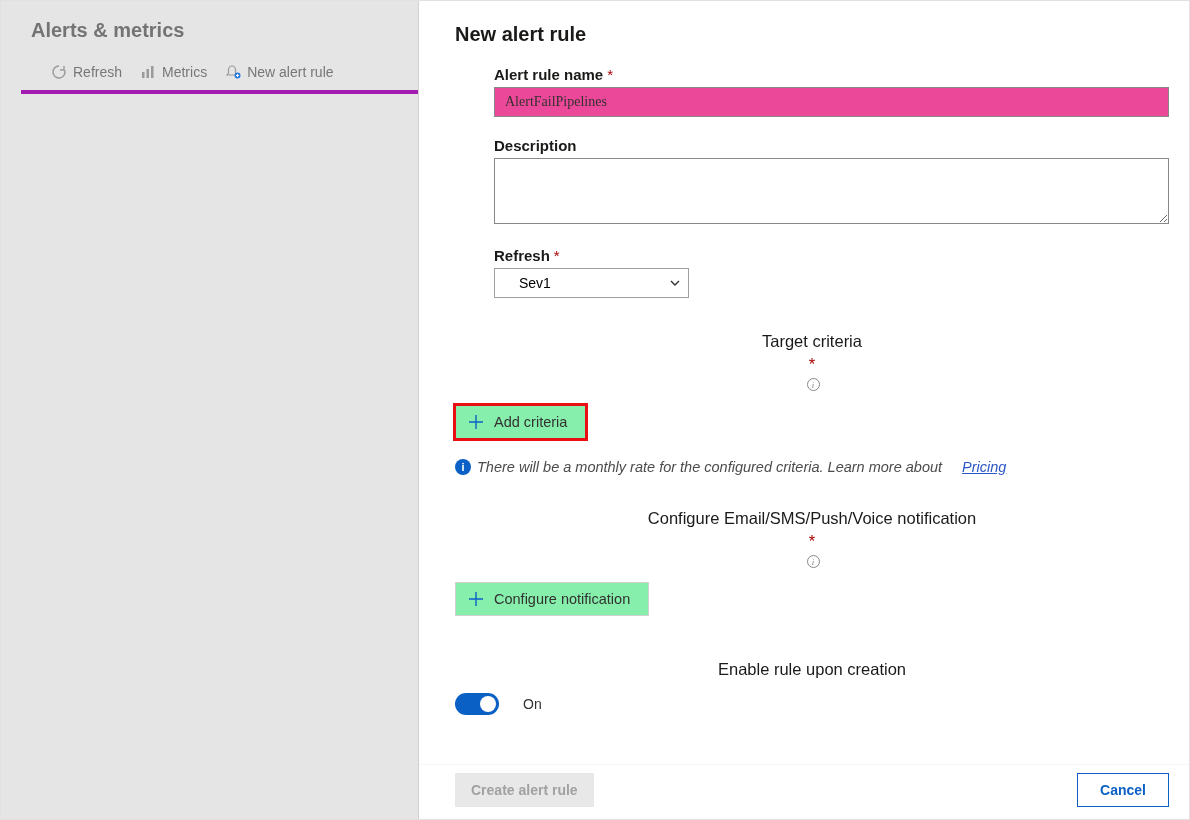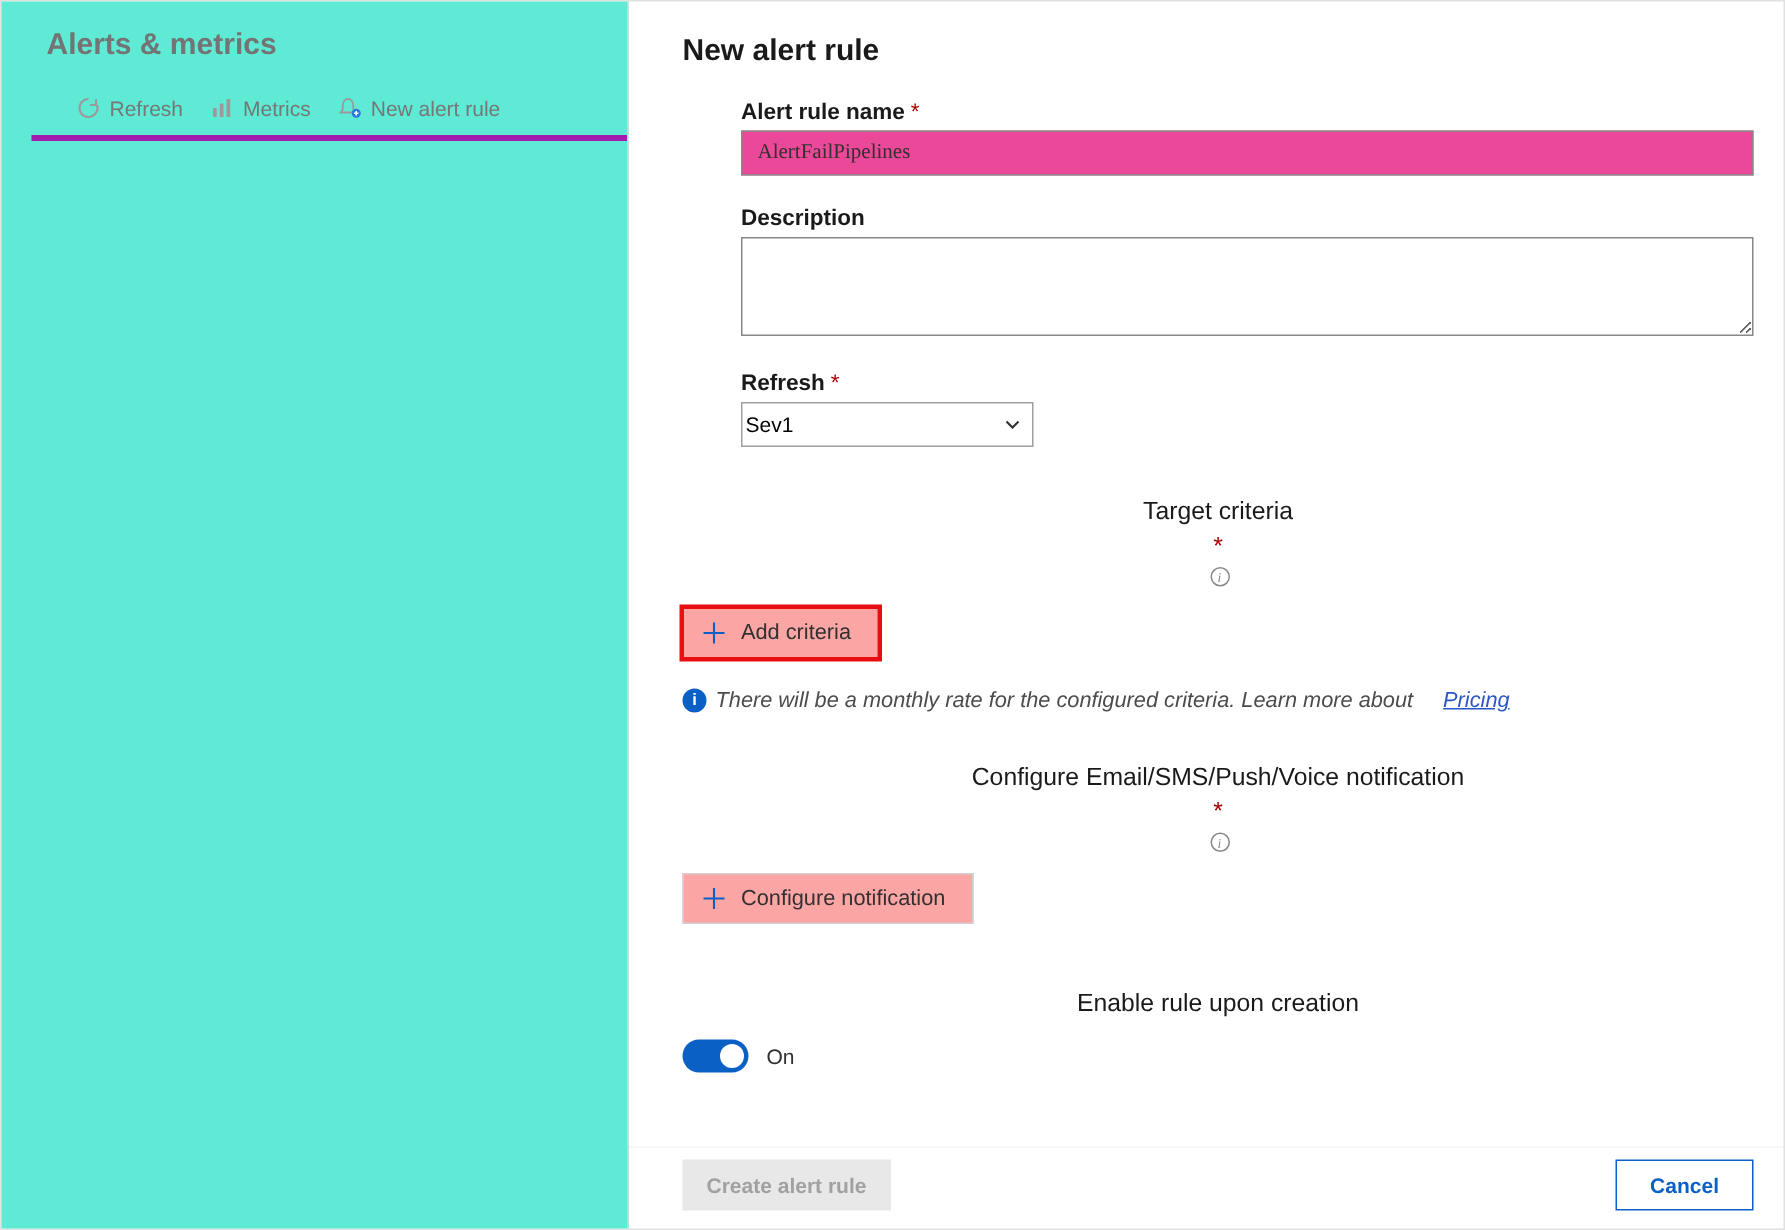--- a/index.html
+++ b/index.html
@@ -17,21 +17,21 @@
     display: flex;
     width: 1190px;
     height: 820px;
     border: 1px solid #e1e1e1;
   }
   
   .left {
     width: 418px;
     flex: 0 0 418px;
     border-right: 1px solid #d1d1d1;
-    background: #5eead4;
+    background: #e5e5e5;
     padding: 18px 0 0 0;
   }
   .left-title {
     font-size: 20px;
     font-weight: 600;
     color: #747474;
     padding: 0 30px 12px 30px;
   }
   .toolbar {
     display: flex;
@@ -111,21 +111,21 @@
     background: #fff;
   }
   .select-wrap {
     position: relative;
     width: 195px;
   }
   .select-input {
     width: 100%;
     height: 30px;
     border: 1px solid #a19f9d;
-    padding: 4px 30px 4px 2px;
+    padding: 4px 30px 4px 24px;
     font-size: 14px;
     font-family: inherit;
     background: #fff;
     appearance: none;
     -webkit-appearance: none;
   }
   .select-chevron {
     position: absolute;
     right: 8px; top: 50%;
     transform: translateY(-50%);
@@ -139,21 +139,21 @@
     display: flex;
     align-items: center;
     gap: 4px;
     flex-direction: column;
   }
   .add-btn {
     display: inline-flex;
     align-items: center;
     gap: 10px;
     border: 1px solid #d2d0ce;
-    background: #fca5a5;
+    background: #86efac;
     padding: 8px 18px 8px 12px;
     font-size: 14.5px;
     color: #323130;
     cursor: pointer;
   }
   .add-btn.highlight {
     outline: 3px solid #e80e12;
     outline-offset: -1px;
   }
   .plus-svg { width: 16px; height: 16px; }
@@ -179,21 +179,21 @@
   }
   .info-line a {
     color: #2a56c6;
     text-decoration: underline;
     font-style: italic;
     margin-left: 16px;
   }
   .toggle-row {
     display: flex;
     align-items: center;
-    gap: 12px;
+    gap: 24px;
     margin-top: 10px;
   }
   .toggle {
     width: 44px; height: 22px;
     background: #0b60c6;
     border-radius: 11px;
     position: relative;
     cursor: pointer;
   }
   .toggle-knob {

